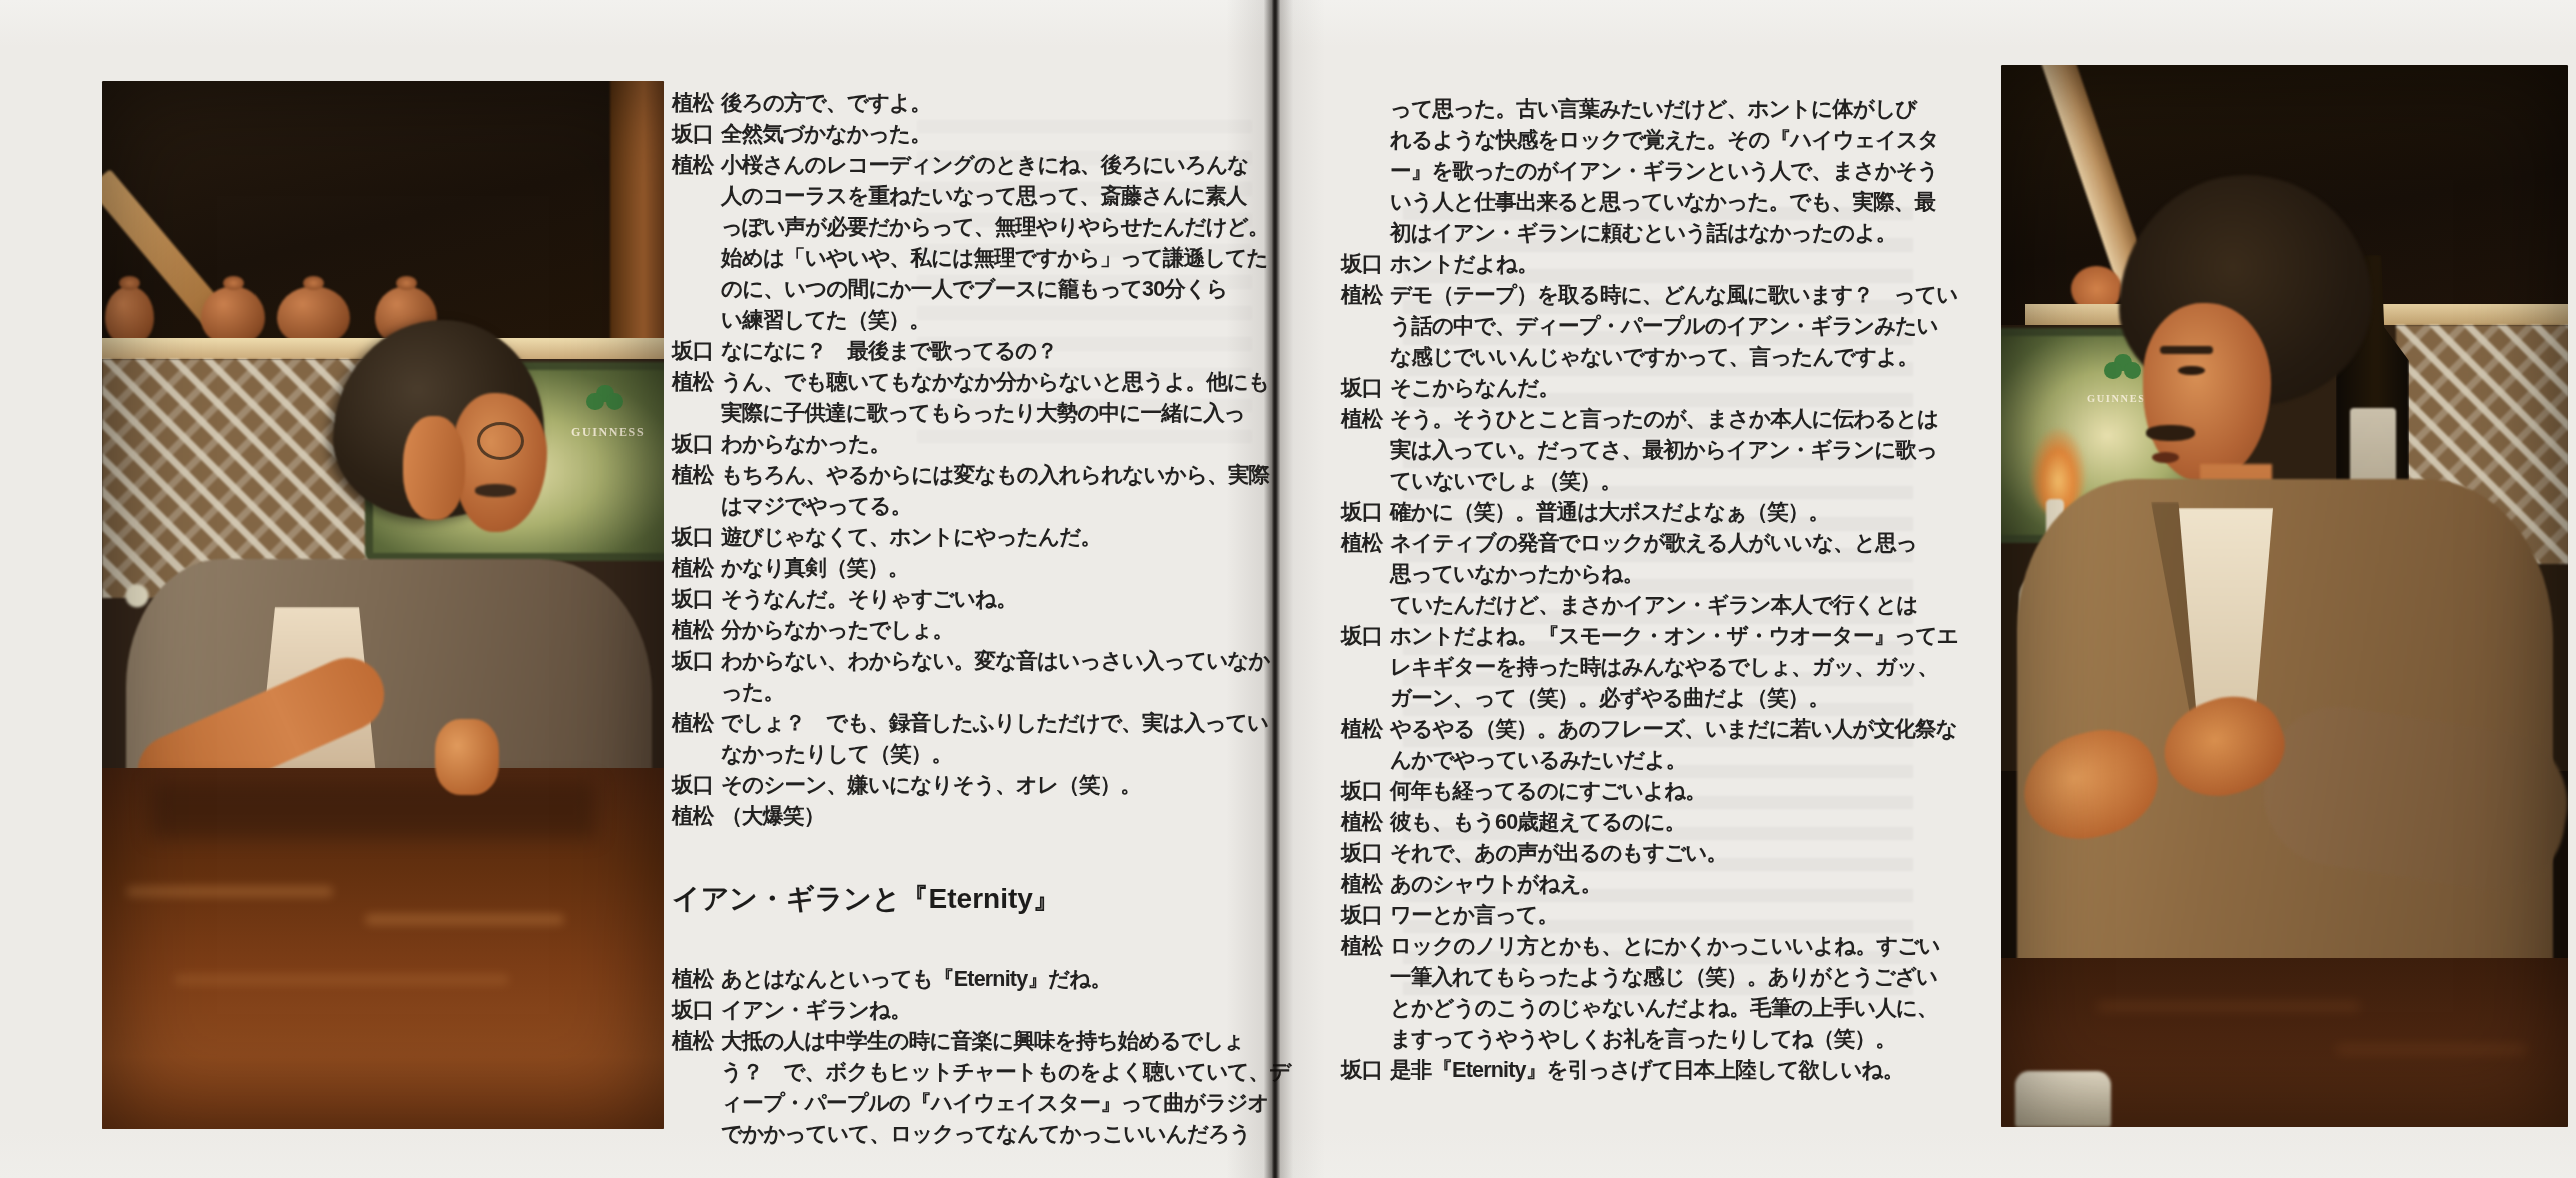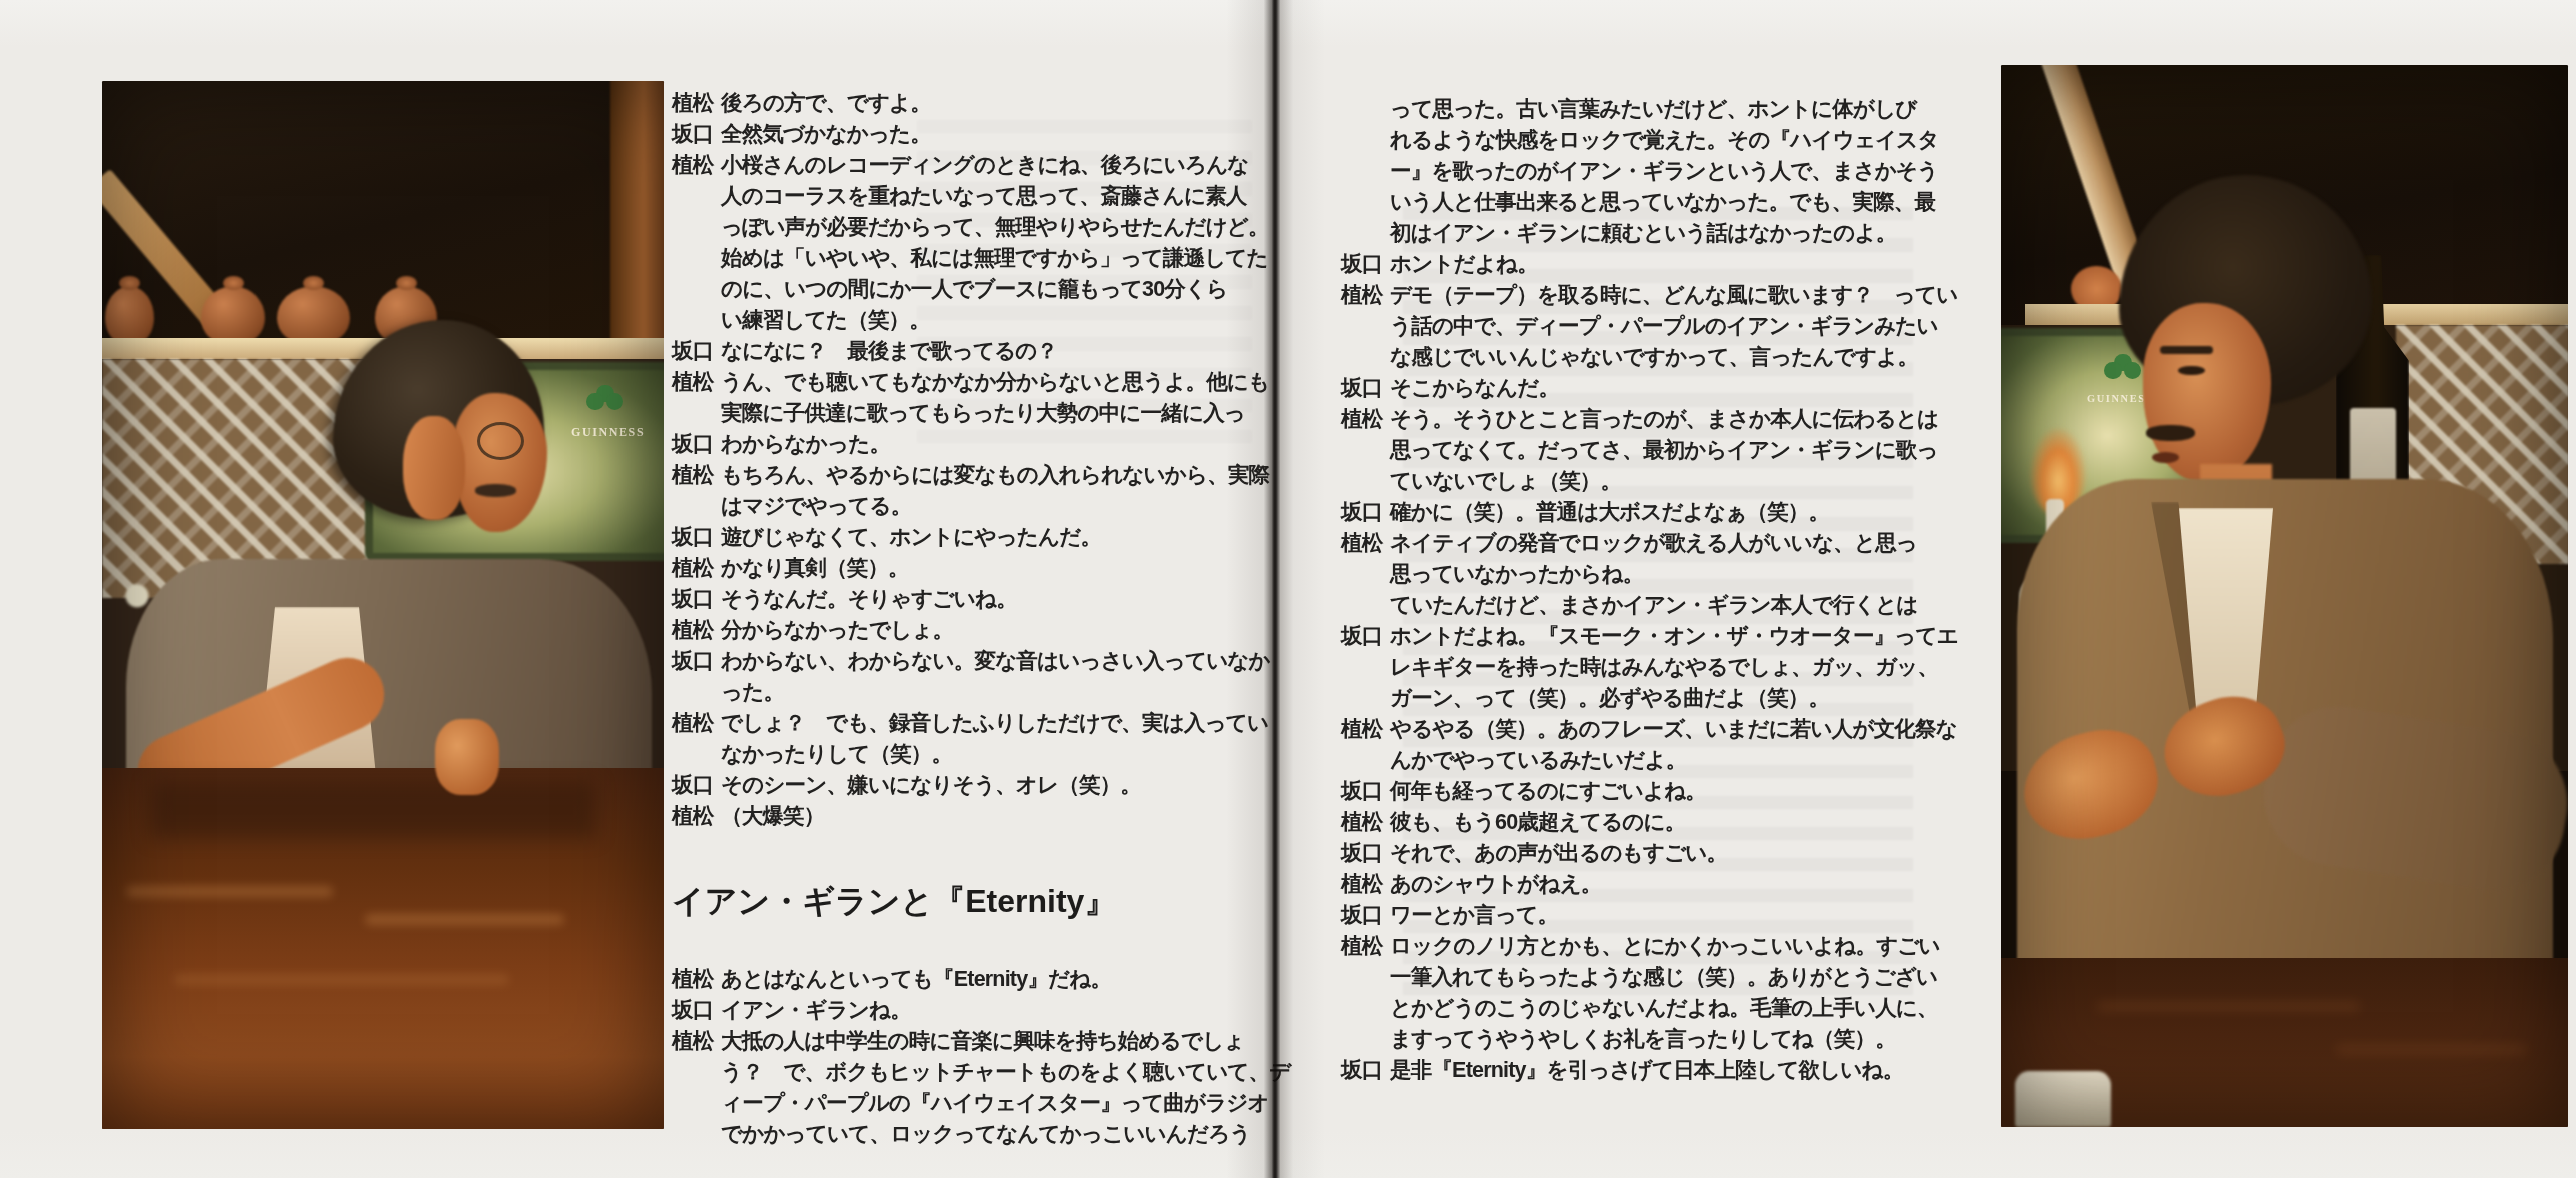--- a/index.html
+++ b/index.html
@@ -12,21 +12,21 @@
   .lines{position:absolute;margin-top:24px;}
   .dialogue-line{
     display:flex; align-items:center; height:31px; white-space:pre;
     font-size:21.5px; letter-spacing:-0.8px; font-weight:700; color:#222120;
   }
   .speaker{flex:0 0 49px; width:49px;}
   .line-text{flex:1 1 auto;}
   #leftLines1{left:672px; top:63px;}
   .heading{
     position:absolute; left:672px; top:880px; margin:0;
-    font-size:32px; font-weight:700; letter-spacing:0px; color:#1d1c1b; white-space:pre;
+    font-size:28px; font-weight:700; letter-spacing:0px; color:#1d1c1b; white-space:pre;
   }
   #leftLines2{left:672px; top:939px;}
   #rightLines{left:1341px; top:69px;}
   
   .bleed{
     position:absolute; pointer-events:none;
     background:repeating-linear-gradient(180deg, rgba(110,104,112,0.06) 0 13.5px, rgba(0,0,0,0) 13.5px 31px);
     filter:blur(1.2px);
   }
   .bleed.right-col{left:1403px; top:207px; width:510px; height:797px;}
@@ -284,21 +284,21 @@
         <div class="dialogue-line"><span class="speaker"></span><span class="line-text">れるような快感をロックで覚えた。その『ハイウェイスタ</span></div>
         <div class="dialogue-line"><span class="speaker"></span><span class="line-text">ー』を歌ったのがイアン・ギランという人で、まさかそう</span></div>
         <div class="dialogue-line"><span class="speaker"></span><span class="line-text">いう人と仕事出来ると思っていなかった。でも、実際、最</span></div>
         <div class="dialogue-line"><span class="speaker"></span><span class="line-text">初はイアン・ギランに頼むという話はなかったのよ。</span></div>
         <div class="dialogue-line"><span class="speaker">坂口</span><span class="line-text">ホントだよね。</span></div>
         <div class="dialogue-line"><span class="speaker">植松</span><span class="line-text">デモ（テープ）を取る時に、どんな風に歌います？　ってい</span></div>
         <div class="dialogue-line"><span class="speaker"></span><span class="line-text">う話の中で、ディープ・パープルのイアン・ギランみたい</span></div>
         <div class="dialogue-line"><span class="speaker"></span><span class="line-text">な感じでいいんじゃないですかって、言ったんですよ。</span></div>
         <div class="dialogue-line"><span class="speaker">坂口</span><span class="line-text">そこからなんだ。</span></div>
         <div class="dialogue-line"><span class="speaker">植松</span><span class="line-text">そう。そうひとこと言ったのが、まさか本人に伝わるとは</span></div>
-        <div class="dialogue-line"><span class="speaker"></span><span class="line-text">思ってなくて。だってさ、最初からイアン・ギランに歌っ</span></div>
+        <div class="dialogue-line"><span class="speaker"></span><span class="line-text">実は入ってい。だってさ、最初からイアン・ギランに歌っ</span></div>
         <div class="dialogue-line"><span class="speaker"></span><span class="line-text">ていないでしょ（笑）。</span></div>
         <div class="dialogue-line"><span class="speaker">坂口</span><span class="line-text">確かに（笑）。普通は大ボスだよなぁ（笑）。</span></div>
         <div class="dialogue-line"><span class="speaker">植松</span><span class="line-text">ネイティブの発音でロックが歌える人がいいな、と思っ</span></div>
         <div class="dialogue-line"><span class="speaker"></span><span class="line-text">思っていなかったからね。</span></div>
         <div class="dialogue-line"><span class="speaker"></span><span class="line-text">ていたんだけど、まさかイアン・ギラン本人で行くとは</span></div>
         <div class="dialogue-line"><span class="speaker">坂口</span><span class="line-text">ホントだよね。『スモーク・オン・ザ・ウオーター』ってエ</span></div>
         <div class="dialogue-line"><span class="speaker"></span><span class="line-text">レキギターを持った時はみんなやるでしょ、ガッ、ガッ、</span></div>
         <div class="dialogue-line"><span class="speaker"></span><span class="line-text">ガーン、って（笑）。必ずやる曲だよ（笑）。</span></div>
         <div class="dialogue-line"><span class="speaker">植松</span><span class="line-text">やるやる（笑）。あのフレーズ、いまだに若い人が文化祭な</span></div>
         <div class="dialogue-line"><span class="speaker"></span><span class="line-text">んかでやっているみたいだよ。</span></div>

